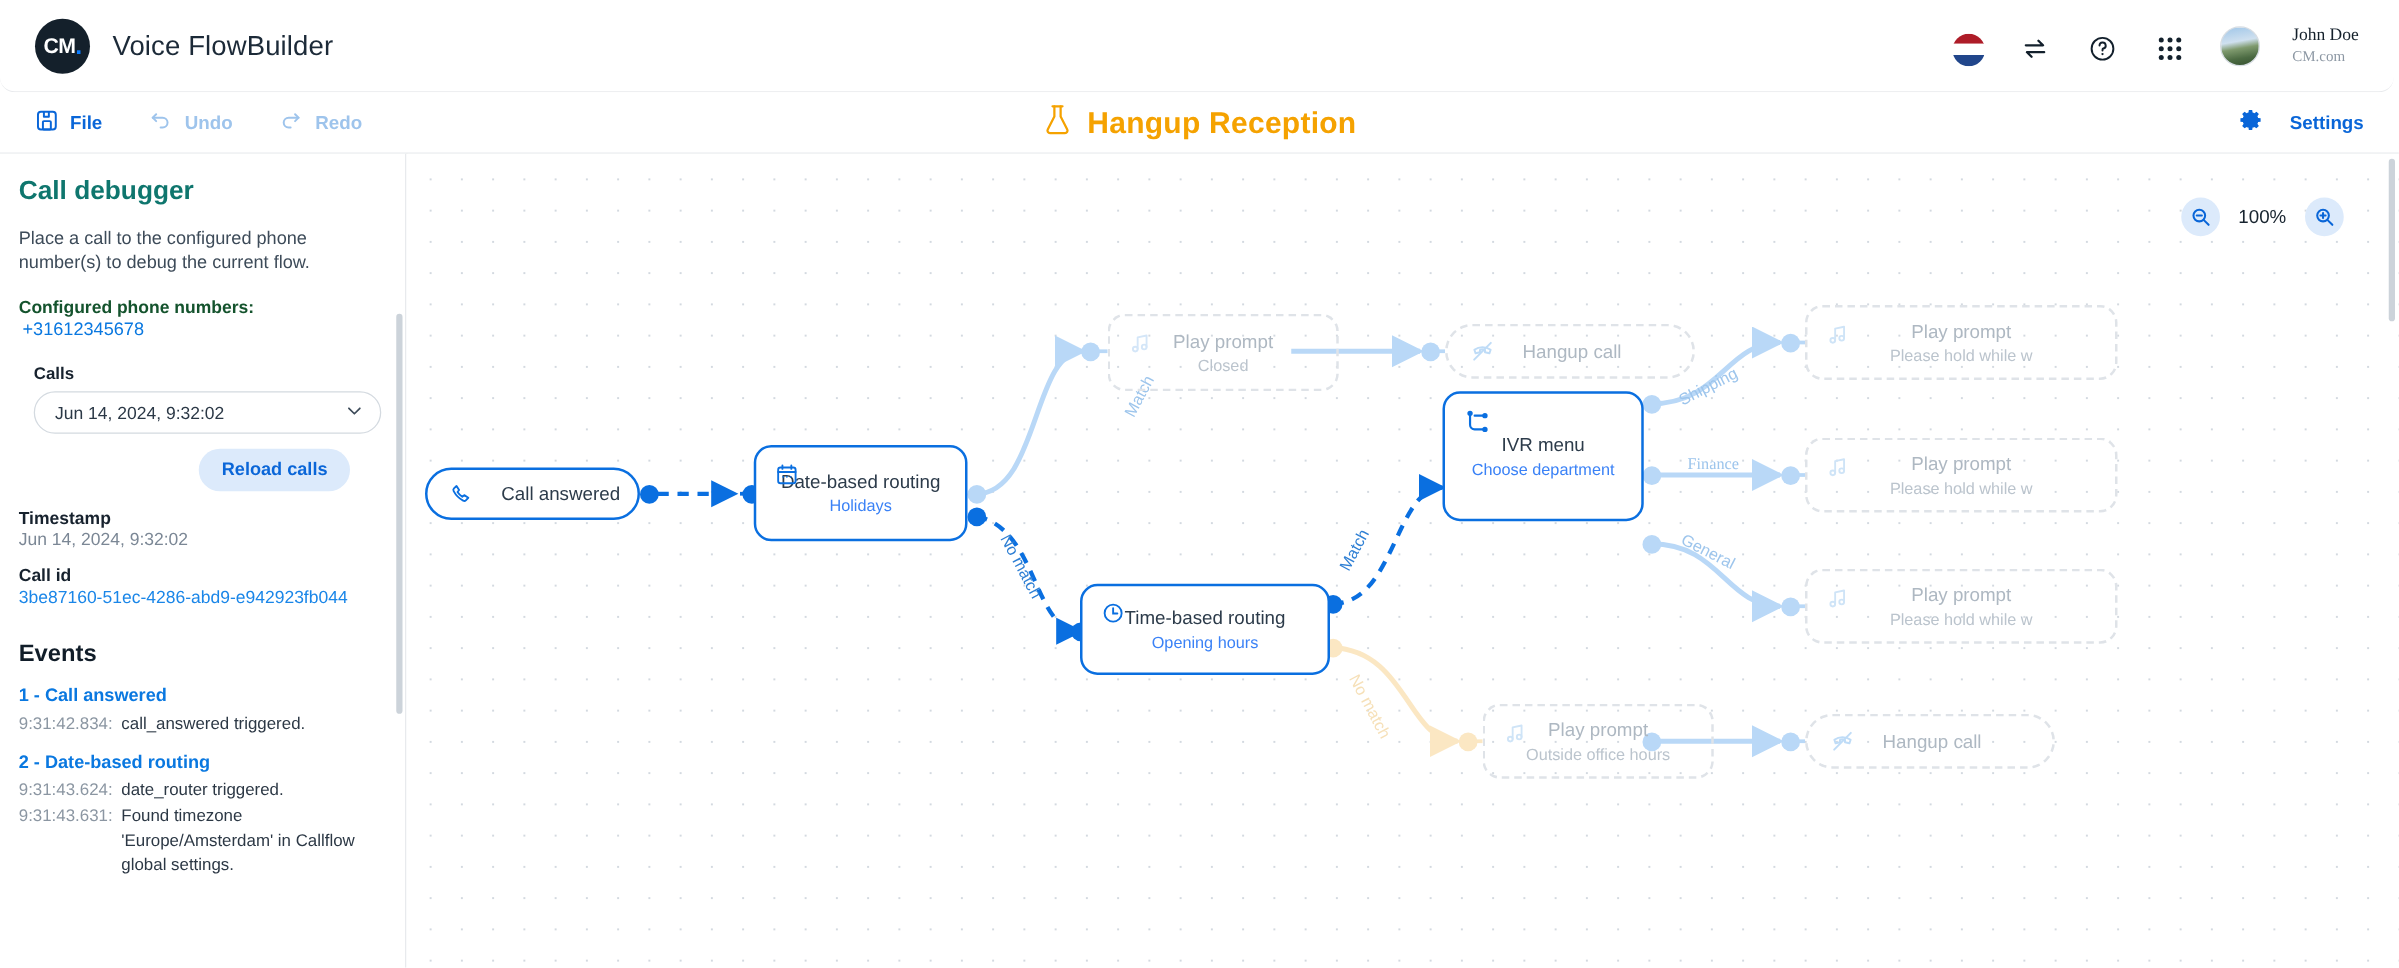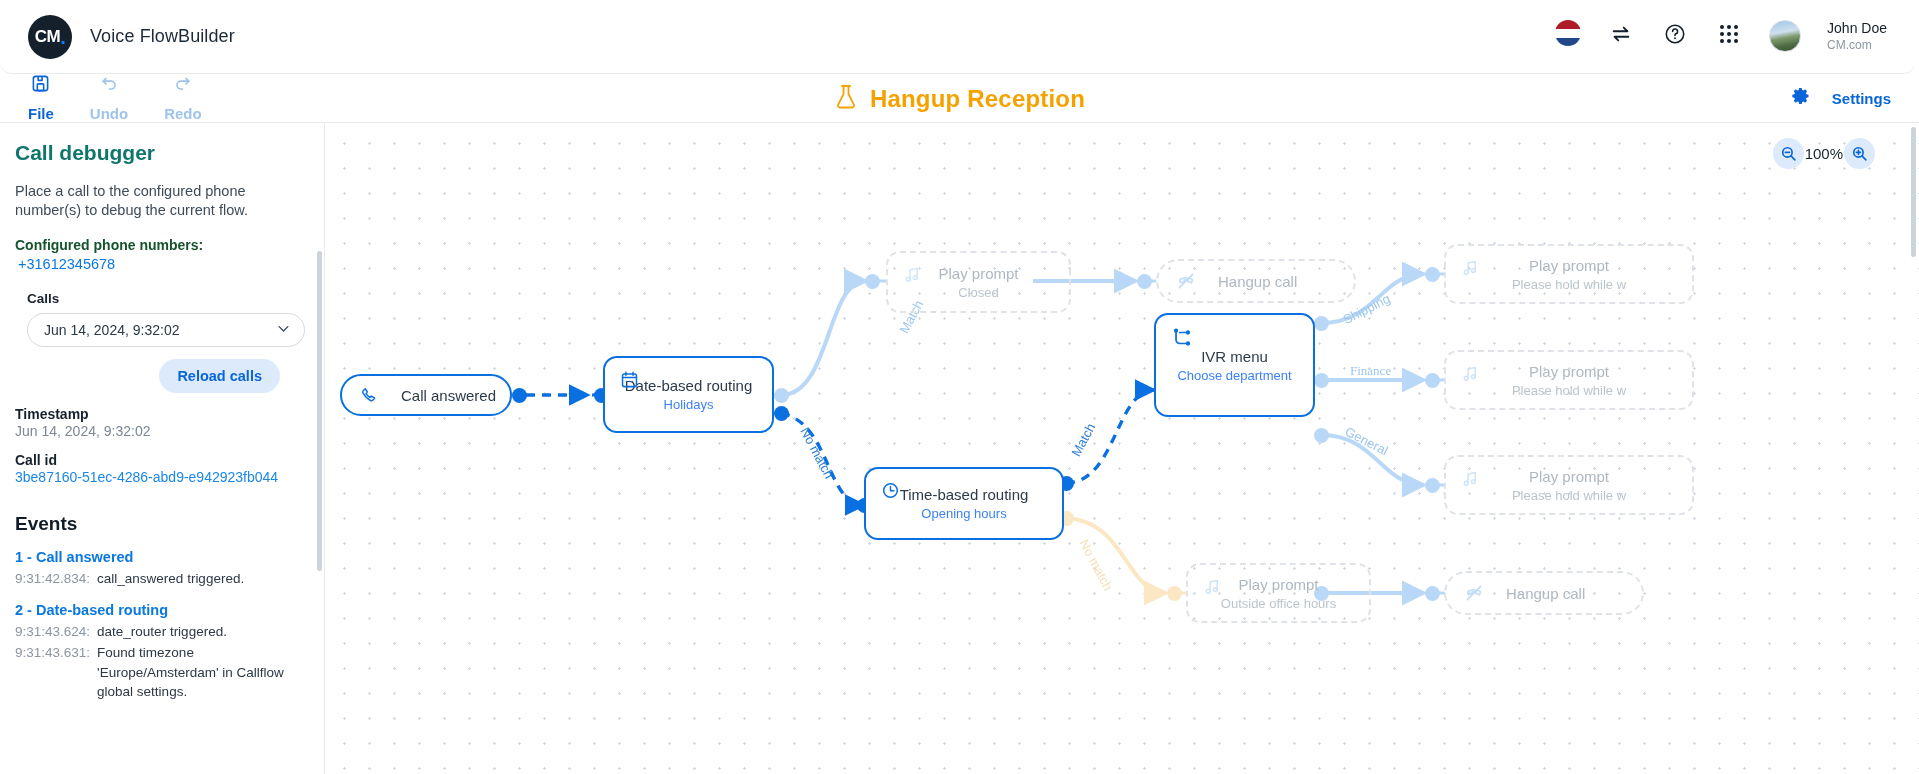--- a/index.html
+++ b/index.html
@@ -19,23 +19,23 @@
     padding: 0 28px 0 28px;
     border-radius: 12px;
   }
   .brand { display: flex; align-items: center; gap: 18px; }
   .logo {
     width: 44px; height: 44px; border-radius: 50%;
     background: #14202b; display: flex; align-items: center; justify-content: center;
     color: #fff; font-size: 17px; font-weight: bold; letter-spacing: -0.5px;
   }
   .logo .dot { color: #0a7cff; font-size: 20px; line-height: 0; }
-  .brand-name { font-size: 18px; color: #1c2a38; letter-spacing: .1px; }
-
-  .topbar-right { display: flex; align-items: flex-start; gap: 26px; }
+  .brand-name { font-size: 22px; color: #1c2a38; letter-spacing: .1px; }
+
+  .topbar-right { display: flex; align-items: flex-end; gap: 26px; font-family: Liberation Serif, serif; }
   .flag {
     width: 26px; height: 26px; border-radius: 50%; overflow: hidden;
     display: flex; flex-direction: column;
   }
   .flag i { display: block; height: 33.4%; width: 100%; }
   .flag .r { background: #ae1c28; }
   .flag .w { background: #ffffff; }
   .flag .b { background: #21468b; }
   .ticon { width: 28px; height: 28px; display: flex; align-items: center; justify-content: center; color: #13202c; }
   .ticon svg { display: block; }
@@ -50,21 +50,21 @@
   .user-name { font-size: 14px; color: #14202b; }
   .user-org { font-size: 12px; color: #8c97a3; }
 
   
   .actionbar {
     position: absolute; top: 74px; left: 0; width: 1919px; height: 49px;
     background: #fff; border-bottom: 1px solid #e8eaed;
     display: flex; align-items: center; padding: 0 28px;
   }
   .ab-left { display: flex; align-items: center; gap: 36px; }
-  .ab-item { display: flex; align-items: center; gap: 9px; font-size: 15px; font-weight: bold; cursor: pointer; flex-direction: column; }
+  .ab-item { display: flex; align-items: center; gap: 9px; font-size: 15px; font-weight: bold; cursor: pointer; }
   .ab-item.active { color: #0a66d8; }
   .ab-item.disabled { color: #9ec4ec; }
   .ab-center {
     position: absolute; left: 0; right: 0; top: 0; height: 49px;
     display: flex; align-items: center; justify-content: center; gap: 12px;
     pointer-events: none;
   }
   .flow-title { font-size: 24px; font-weight: bold; color: #f5a200; letter-spacing: .2px; }
   .ab-right { margin-left: auto; display: flex; align-items: center; gap: 21px; z-index: 2; }
   .settings-label { font-size: 15px; font-weight: bold; color: #0a66d8; }
@@ -112,21 +112,21 @@
     background-color: #fff;
     background-image: radial-gradient(#d3d9e0 1.1px, transparent 1.1px);
     background-size: 25px 25px; background-position: 6px 8px;
     overflow: hidden;
   }
   .canvas-scroll {
     position: absolute; top: 4px; right: 3px; width: 5px; height: 130px;
     background: #ccd3da; border-radius: 3px; z-index: 40;
   }
   .zoomctl {
-    position: absolute; top: 15px; right: 44px; display: flex; align-items: center; gap: 1px; z-index: 30;
+    position: absolute; top: 35px; right: 44px; display: flex; align-items: center; gap: 15px; z-index: 30;
   }
   .zoom-btn {
     width: 31px; height: 31px; border-radius: 50%; background: #dceafb;
     display: flex; align-items: center; justify-content: center; cursor: pointer;
   }
   .zoom-pct { font-size: 15px; color: #18242f; }
 
   svg.edges { position: absolute; inset: 0; width: 1593px; height: 651px; }
 
   

